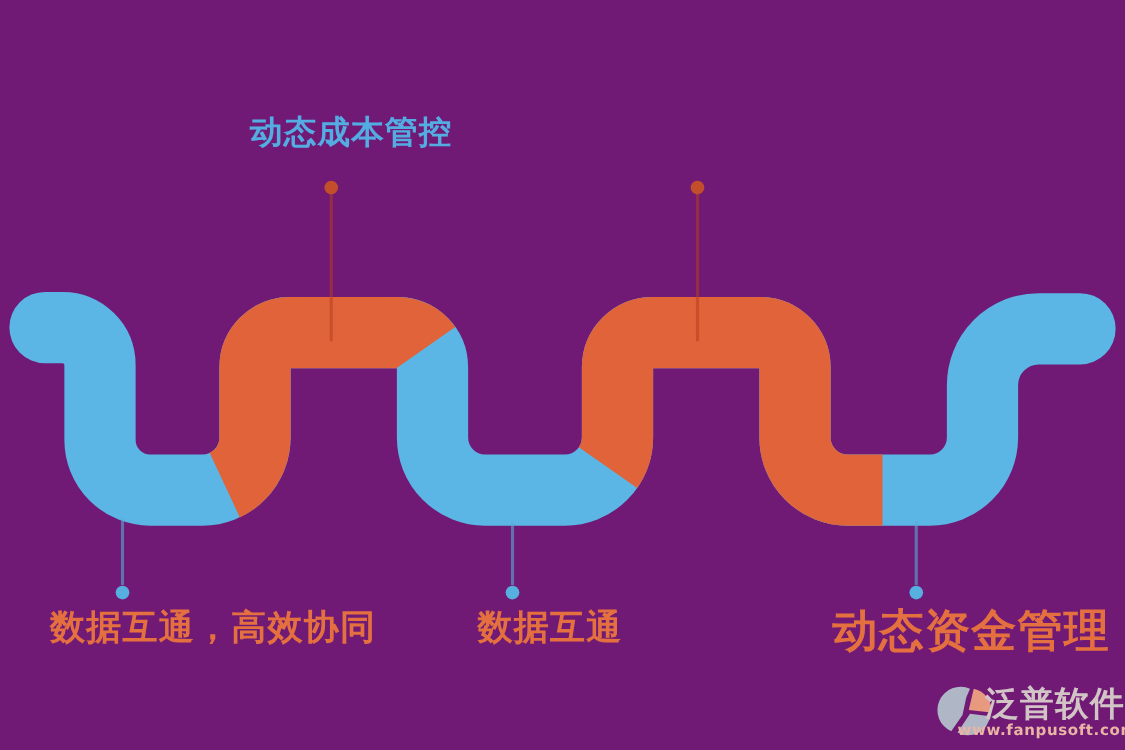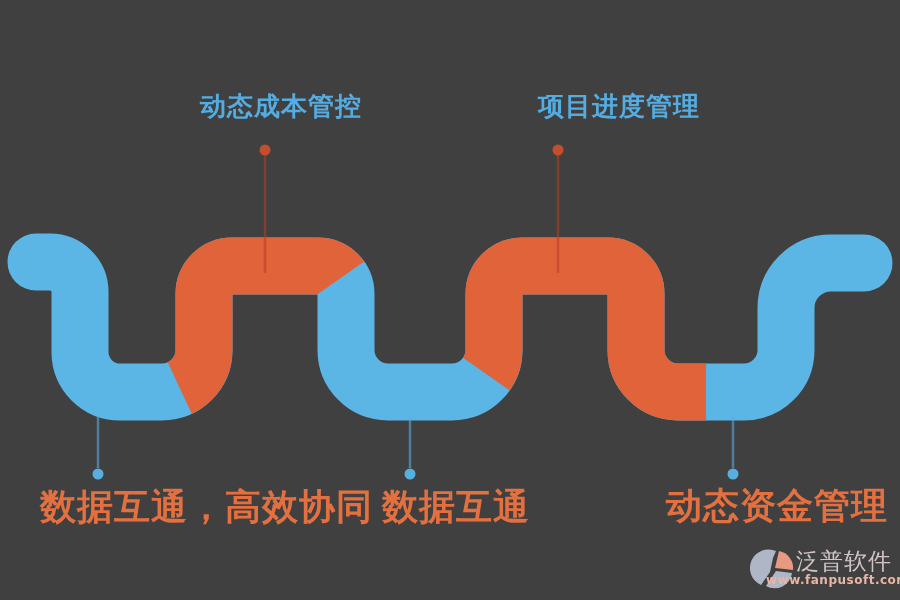--- a/index.html
+++ b/index.html
@@ -1,34 +1,34 @@
 <!DOCTYPE html>
 <html><head>
 <meta charset="utf-8">
 <style>
   html,body{margin:0;padding:0;}
   body{
     width:900px;height:600px;background:#ffffff;overflow:hidden;
     font-family:"DejaVu Sans","Liberation Sans",sans-serif;
   }
-  .stage{position:relative;width:900px;height:600px;background:#404040;}
+  .stage{position:relative;width:900px;height:600px;background:#701a75;}
   .stage svg{position:absolute;left:0;top:0;}
   .lbl{
     position:absolute;font-weight:bold;white-space:nowrap;
     letter-spacing:1px;line-height:1.1;
   }
   .lbl-top{font-size:26px;}
-  .lbl-bottom{font-size:36px;}
+  .lbl-bottom{font-size:28px;}
   .lbl-bottom-lg{font-size:36px;}
   .watermark{
     position:absolute;left:752px;top:547px;width:148px;height:46px;
   }
   .wm-row{display:flex;align-items:flex-start;}
   .wm-text{
-    font-weight:normal;font-size:23px;letter-spacing:1px;line-height:1;
+    font-weight:bold;font-size:27px;letter-spacing:1px;line-height:1;
     padding-top:3px;white-space:nowrap;
   }
   .wm-url{
     font-size:12px;font-weight:bold;letter-spacing:0.5px;line-height:1;
     margin-top:1px;margin-left:14px;white-space:nowrap;
   }
 </style>
 </head>
 <body>
 
@@ -75,21 +75,20 @@
     <circle cx="733" cy="474" r="5.5" fill="#57AFDF"></circle>
 
     <g>
       <path d="M 776 551 A 17.5 17.5 0 0 0 761 585 L 770 572 L 773 558 Z" fill="#AFB6C6"></path>
       <path d="M 779 551 A 17.5 17.5 0 0 1 793 570 L 775 568 Z" fill="#E89A80"></path>
       <path d="M 792 573 A 17.5 17.5 0 0 1 766 586 L 776 571 Z" fill="#AFB6C6"></path>
     </g>
   </svg>
 
   <div class="lbl lbl-top" style="left: 200px; top: 92px; color: rgb(84, 173, 226);">动态成本管控</div>
-  <div class="lbl lbl-top" style="left: 538px; top: 92px; color: rgb(84, 173, 226);">项目进度管理</div>
 
   <div class="lbl lbl-bottom" style="left: 40px; top: 487px; color: rgb(229, 112, 63);">数据互通，高效协同</div>
   <div class="lbl lbl-bottom" style="left: 382px; top: 487px; color: rgb(229, 112, 63);">数据互通</div>
   <div class="lbl lbl-bottom-lg lbl" style="left: 666px; top: 486px; color: rgb(229, 112, 63);">动态资金管理</div>
 
   <div class="watermark">
     <div class="wm-row">
       <div style="width:44px;"></div>
       <div class="wm-text" style="color: rgb(210, 196, 198);">泛普软件</div>
     </div>

